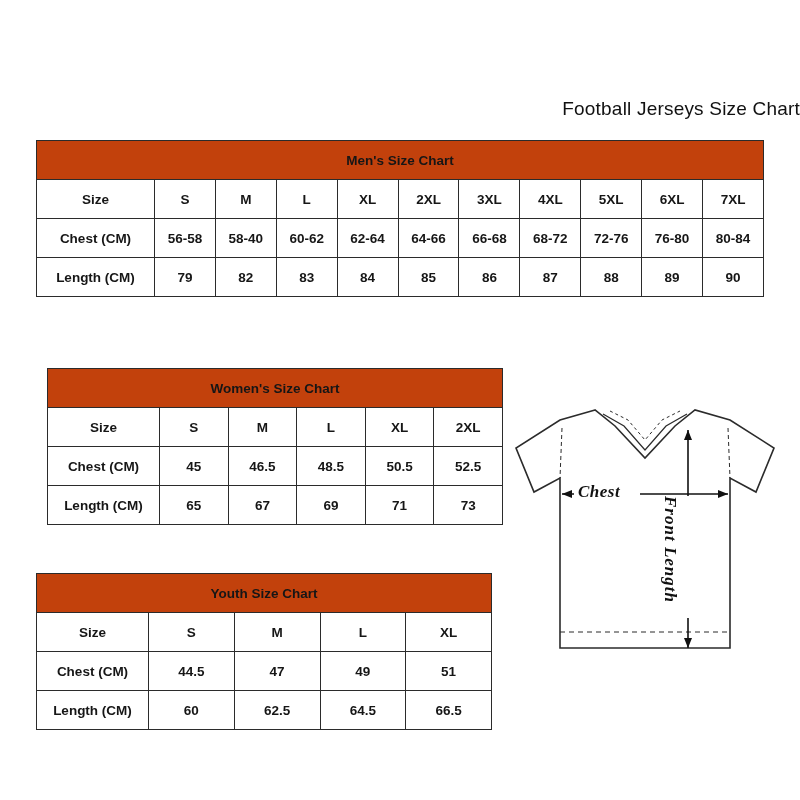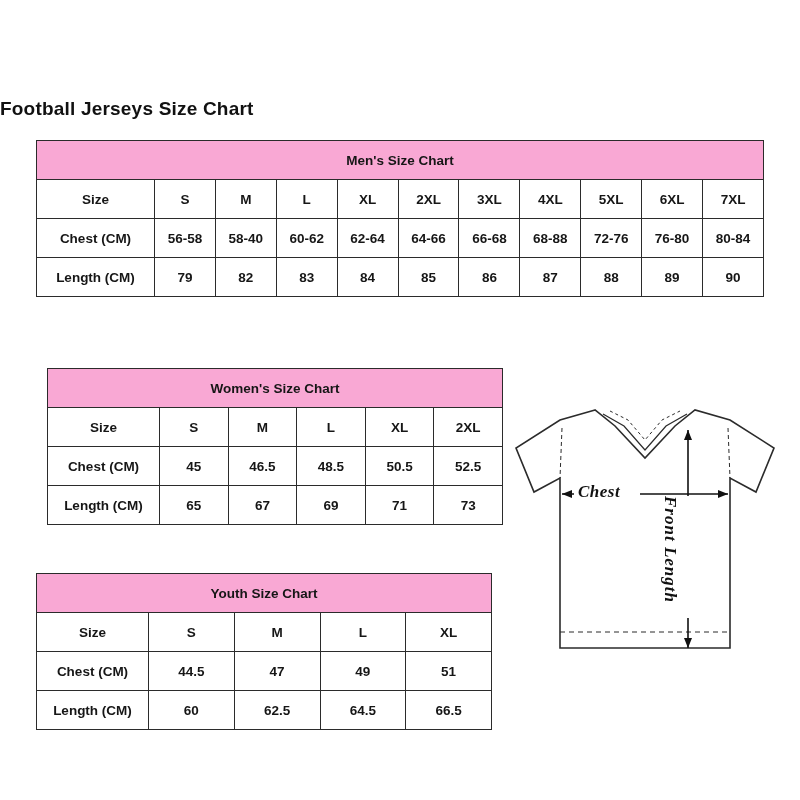--- a/index.html
+++ b/index.html
@@ -18,23 +18,23 @@
   #page {
     position: relative;
     width: 800px;
     height: 800px;
   }
   .page-title {
     position: absolute;
     top: 98px;
     left: 0;
     width: 800px;
-    text-align: left;
+    text-align: right;
     font-size: 19px;
-    font-weight: bold;
+    font-weight: normal;
     letter-spacing: 0.2px;
     color: #111111;
   }
 
   table.size-table {
     border-collapse: collapse;
     table-layout: fixed;
     background: #ffffff;
   }
   table.size-table td,
@@ -43,21 +43,21 @@
     text-align: center;
     vertical-align: middle;
     font-size: 13.5px;
     font-weight: bold;
     color: #161616;
     padding: 0;
     height: 38px;
   }
   table.size-table caption,
   .tbl-header {
-    background: #f9a8d4;
+    background: #c2410c;
     border: 1px solid #2b2b2b;
     font-size: 15px;
     font-weight: bold;
     height: 40px;
     color: #111111;
   }
   .row-label {
     font-size: 13px;
   }
 
@@ -160,21 +160,21 @@
           <td>7XL</td>
         </tr>
         <tr>
           <td class="row-label">Chest (CM)</td>
           <td>56-58</td>
           <td>58-40</td>
           <td>60-62</td>
           <td>62-64</td>
           <td>64-66</td>
           <td>66-68</td>
-          <td>68-88</td>
+          <td>68-72</td>
           <td>72-76</td>
           <td>76-80</td>
           <td>80-84</td>
         </tr>
         <tr>
           <td class="row-label">Length (CM)</td>
           <td>79</td>
           <td>82</td>
           <td>83</td>
           <td>84</td>

